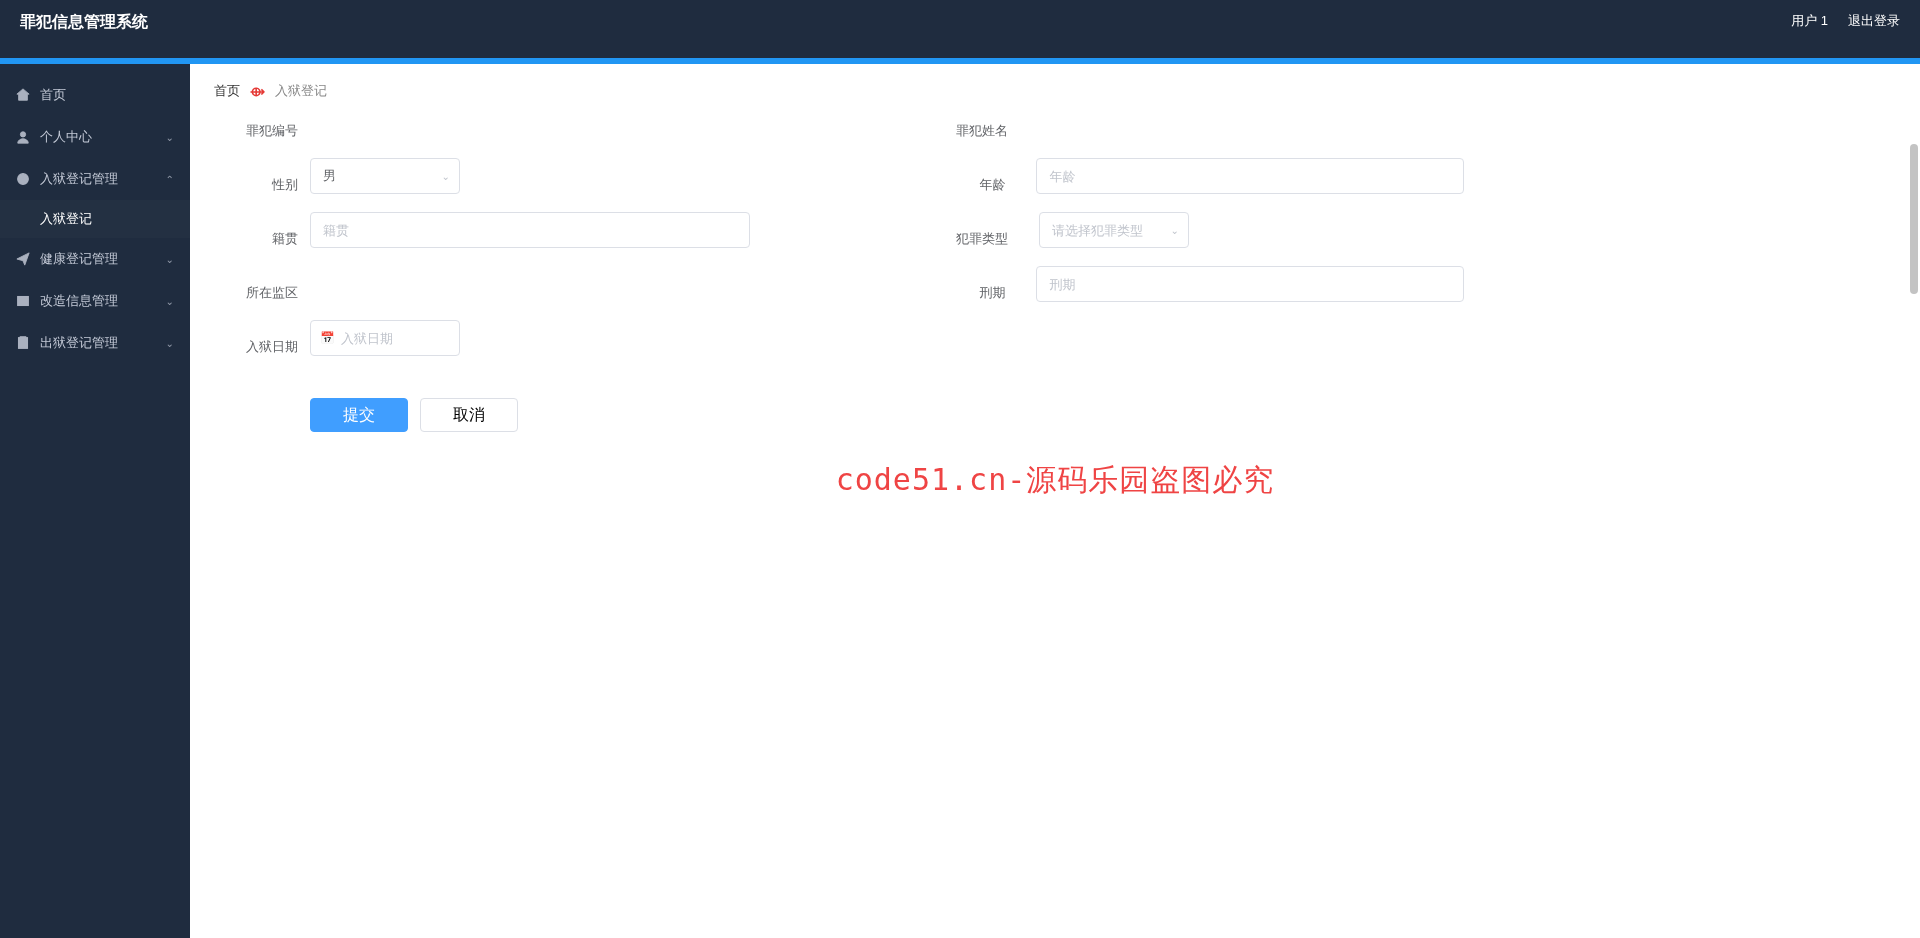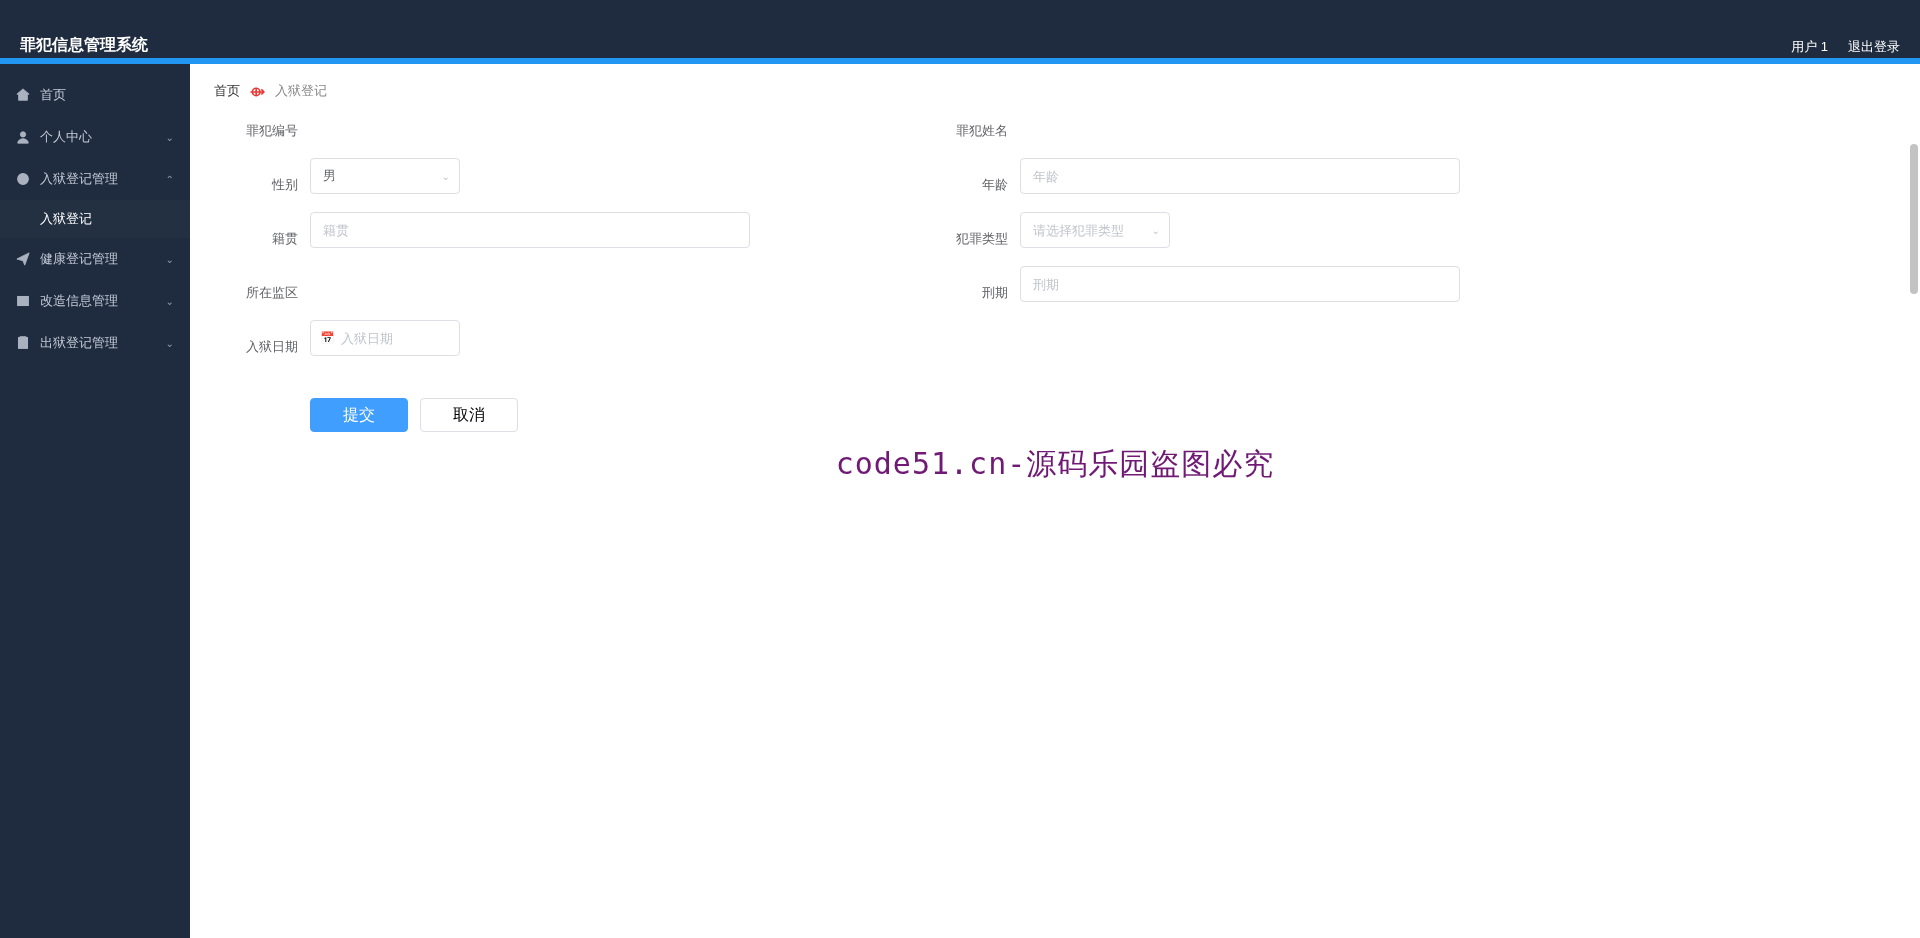--- a/index.html
+++ b/index.html
@@ -1,18 +1,18 @@
 <!DOCTYPE html>
 <html><head>
 <meta charset="utf-8">
 <style>
 * { box-sizing: border-box; margin: 0; padding: 0; }
 body { font-family: "Microsoft YaHei", "PingFang SC", Arial, sans-serif; font-size: 13px; color: #333; background: #fff; }
 
-.header { background: #1f2c3f; color: #fff; height: 58px; display: flex; align-items: flex-end; justify-content: space-between; padding: 2px 20px; }
+.header { background: #1f2c3f; color: #fff; height: 58px; display: flex; align-items: flex-start; justify-content: space-between; padding: 12px 20px; }
 .header-title { font-size: 16px; font-weight: bold; }
 .header-right { display: flex; align-items: center; gap: 20px; font-size: 13px; }
 .header-link { color: #fff; cursor: pointer; }
 
 .topstrip { height: 6px; background: #2196f3; }
 
 .container { display: flex; height: calc(938px - 58px - 6px); }
 
 .sidebar { width: 190px; background: #1f2c3f; color: #c3c9d6; padding-top: 10px; flex-shrink: 0; }
 .side-item { display: flex; align-items: center; justify-content: space-between; padding: 12px 16px; cursor: pointer; font-size: 13px; }
@@ -43,25 +43,25 @@
 .select-wrap .chev-down { position: absolute; right: 10px; top: 50%; transform: translateY(-50%); color: #c0c4cc; font-size: 10px; pointer-events: none; }
 .date-wrap { position: relative; }
 .date-wrap .cal-ic { position: absolute; left: 10px; top: 50%; transform: translateY(-50%); color: #c0c4cc; font-size: 12px; }
 .date-wrap input { padding-left: 30px; }
 
 .btn-row { padding: 14px 24px 0 120px; display: flex; gap: 12px; }
 .btn { height: 34px; padding: 0 32px; border-radius: 4px; border: 1px solid #dcdfe6; background: #fff; cursor: pointer; font-size: 16px; }
 .btn-primary { background: #409eff; border-color: #409eff; color: #fff; }
 .btn-default { color: #000000; }
 
-.watermark-text { position: absolute; left: 50%; top: 380px; transform: translateX(-50%); font-size: 30px; color: #701a75; font-family: "SimSun", monospace; letter-spacing: 1px; pointer-events: none; }
+.watermark-text { position: absolute; left: 50%; top: 396px; transform: translateX(-50%); font-size: 30px; color: #ef4444; font-family: "SimSun", monospace; letter-spacing: 1px; pointer-events: none; }
 
 .scroll-handle { position: absolute; right: 2px; top: 80px; width: 8px; height: 150px; background: #888; border-radius: 4px; opacity: .5; }
 
-.right-col-offset { margin-left: 110px; }
+.right-col-offset { margin-left: 110px; gap: 19px; }
 </style>
 </head>
 <body>
 
 <div class="header">
   <div class="header-title">罪犯信息管理系统</div>
   <div class="header-right">
     <span class="header-link">用户 1</span>
     <span class="header-link">退出登录</span>
   </div>

